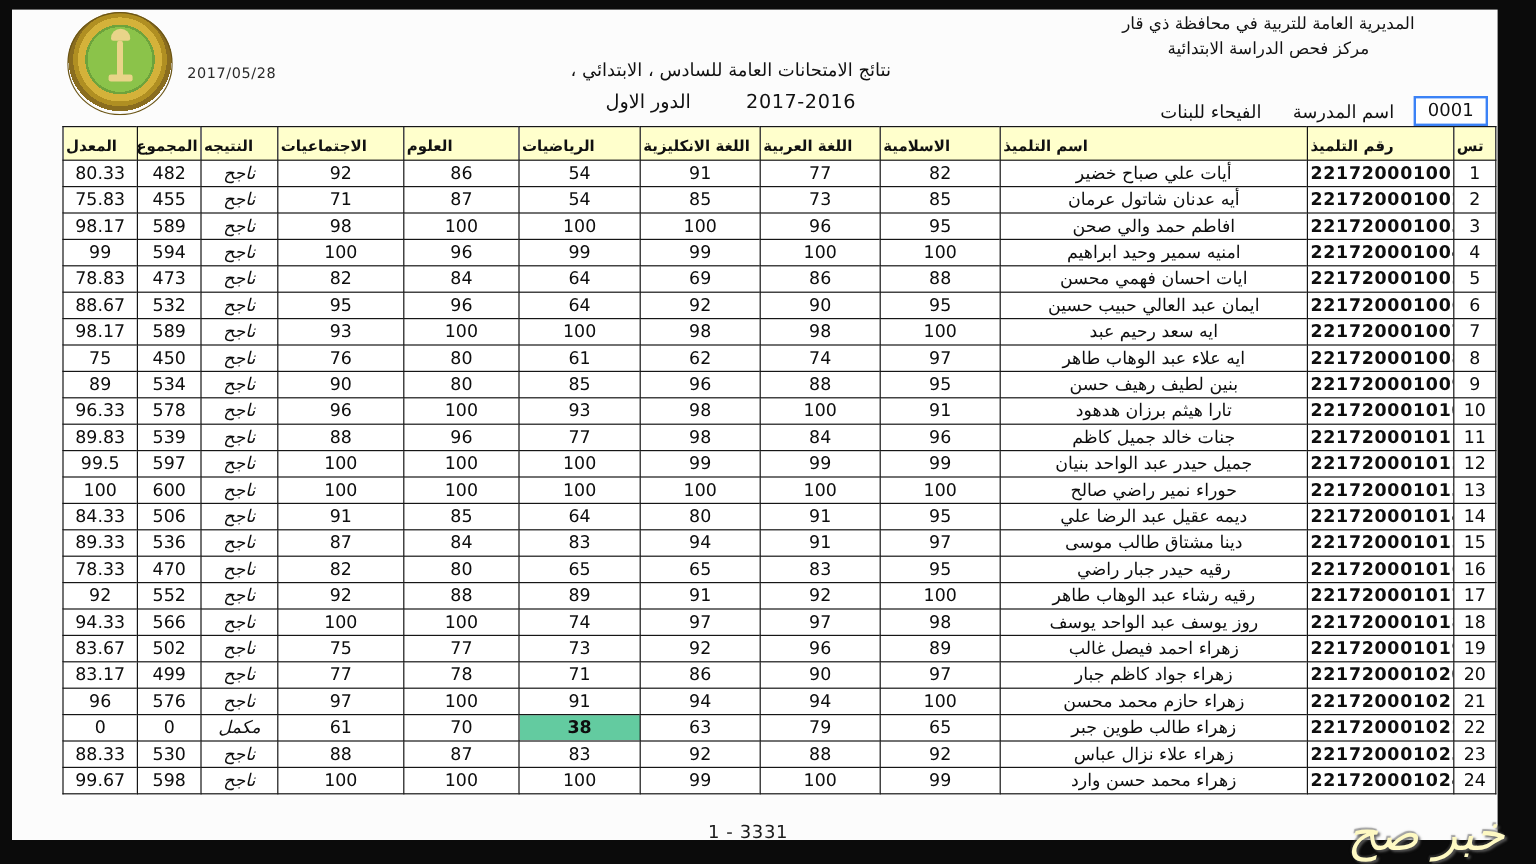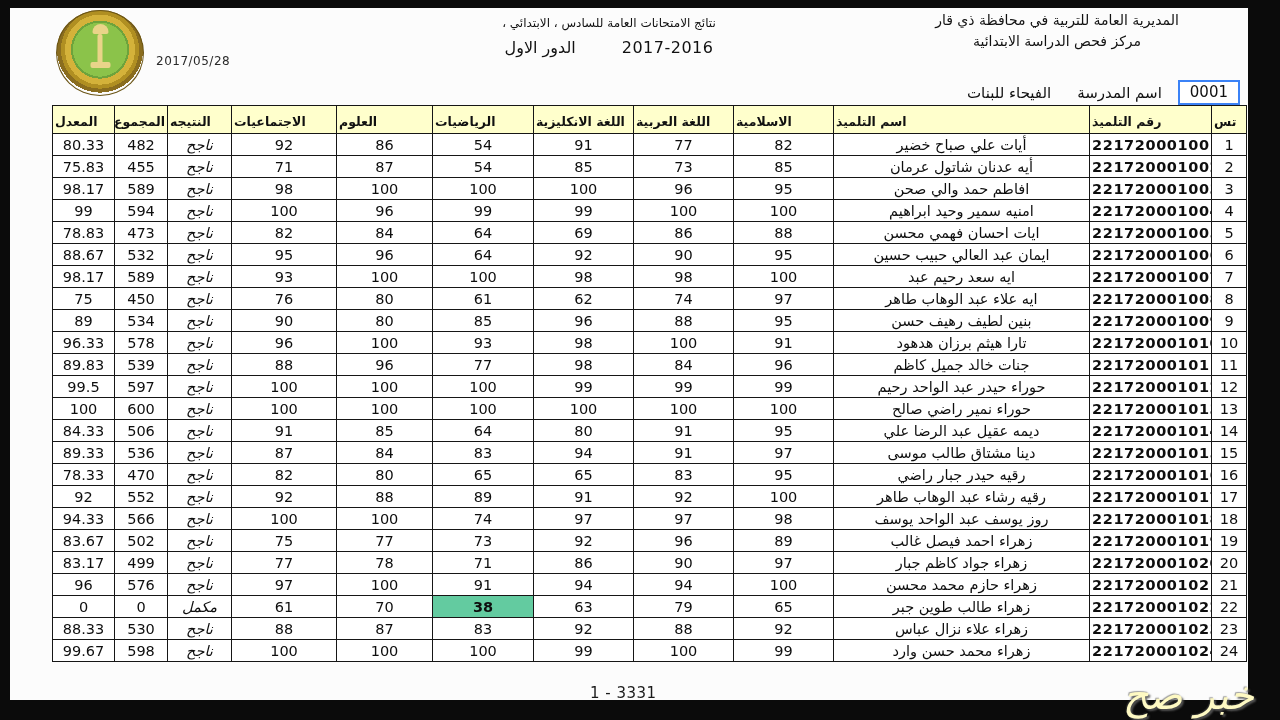--- a/index.html
+++ b/index.html
@@ -33,21 +33,21 @@
     content: ""; position: absolute; left: 50%; top: -10px; transform: translateX(-50%);
     width: 16px; height: 10px; background: #e9d489;
     border-radius: 8px 8px 2px 2px;
   }
   .logo .emblem::after {
     content: ""; position: absolute; left: 50%; bottom: -4px; transform: translateX(-50%);
     width: 20px; height: 6px; background: #e9d489; border-radius: 2px;
   }
   .date { position: absolute; left: 146px; top: 46px; font-size: 12px; color: #2a2a2a; letter-spacing: 0.5px; }
   .title-block { position: absolute; left: 424px; top: 8px; width: 350px; text-align: center; direction: rtl; }
-  .title-line1 { font-size: 12px; white-space: nowrap; }
+  .title-line1 { font-size: 15px; white-space: nowrap; margin-top: 33px; }
   .title-line2 { margin-top: 8px; font-size: 16px; display: flex; flex-direction: row; justify-content: center; gap: 46px; direction: rtl; }
   .years { direction: ltr; unicode-bidi: isolate; letter-spacing: 0.5px; }
   .ministry { position: absolute; right: 6px; top: 2px; width: 370px; text-align: center; direction: rtl; font-size: 14px; line-height: 1.5; }
   .school-row { position: absolute; right: 8px; top: 72px; direction: rtl; display: flex; align-items: center; font-size: 15px; }
   .code-box { border: 2px solid #3b82f6; padding: 1px 10px 2px; direction: ltr; font-size: 15px; background: #fff; }
   .school-label { margin-right: 16px; white-space: nowrap; }
   .school-name { margin-right: 26px; white-space: nowrap; }
   
   table.results {
     position: absolute; left: 42px; top: 97px;
@@ -289,21 +289,21 @@
     <td>77</td>
     <td>96</td>
     <td>88</td>
     <td class="result">ناجح</td>
     <td>539</td>
     <td>89.83</td>
   </tr>
         <tr>
     <td class="seq">12</td>
     <td class="id">221720001012</td>
-    <td class="name">حوراء حيدر عبد الواحد رحيم</td>
+    <td class="name">جميل حيدر عبد الواحد بنيان</td>
     <td>99</td>
     <td>99</td>
     <td>99</td>
     <td>100</td>
     <td>100</td>
     <td>100</td>
     <td class="result">ناجح</td>
     <td>597</td>
     <td>99.5</td>
   </tr>

